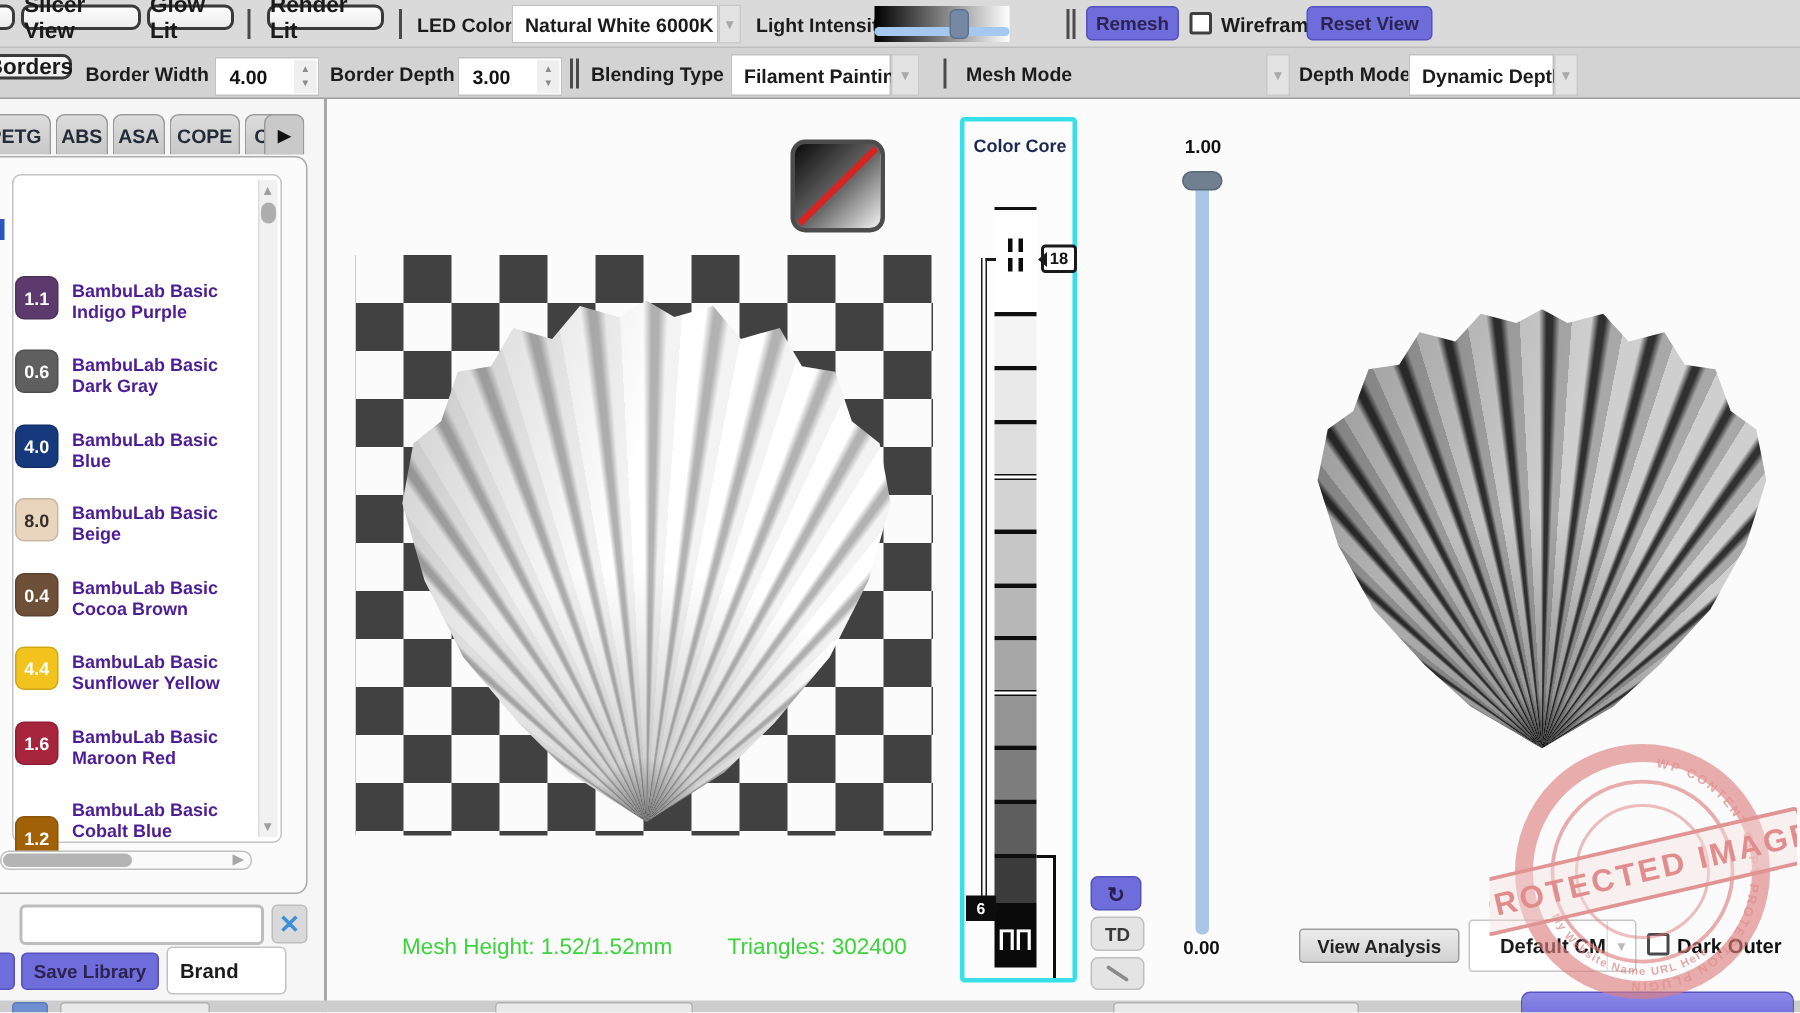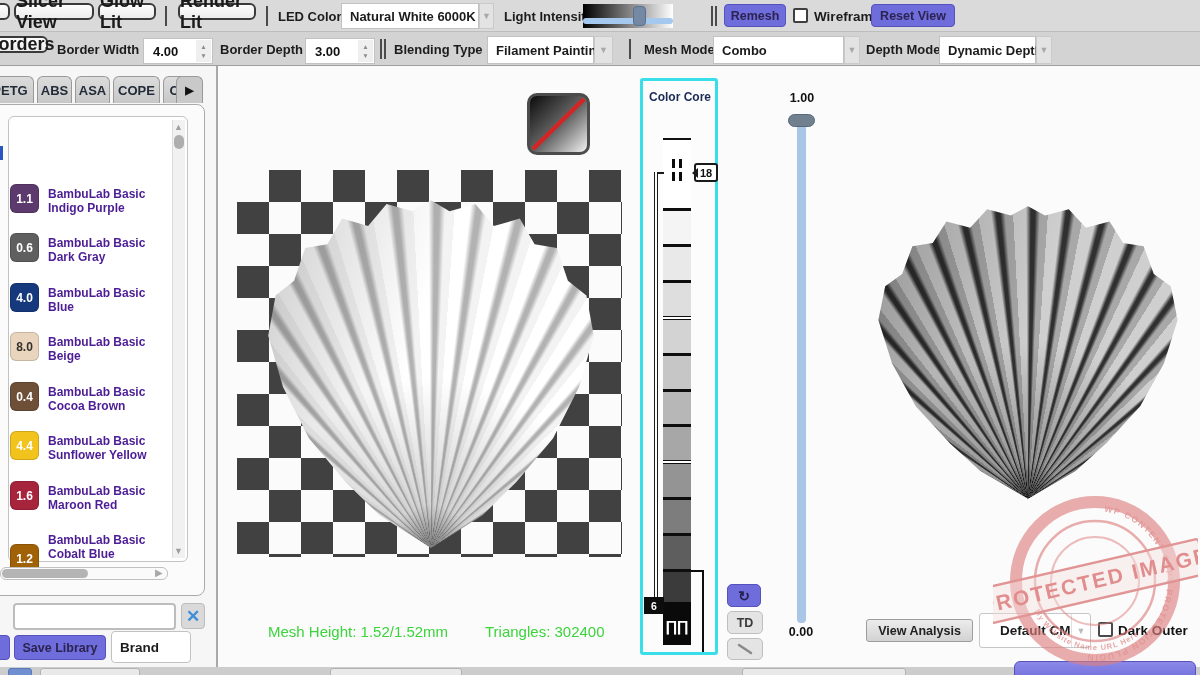--- a/index.html
+++ b/index.html
@@ -3,21 +3,21 @@
 <meta charset="utf-8">
 <style>
   * { margin:0; padding:0; box-sizing:border-box; }
   html,body { width:1200px; height:675px; overflow:hidden; }
   body { font-family:"Liberation Sans", sans-serif; }
   .screen { position:relative; width:1200px; height:675px; background:#fbfbfb; overflow:hidden; }
 
   
   .row1 { position:absolute; left:0; top:0; width:1200px; height:32px; background:#dadada; border-bottom:1px solid #bdbdbd; }
   .row2 { position:absolute; left:0; top:32px; width:1200px; height:34px; background:#d3d3d3; border-bottom:1px solid #9f9f9f; }
-  .tbtn { position:absolute; height:17px; background:linear-gradient(#fdfdfd,#ececec); border:2px solid #3a3a3a; border-radius:6px; font-weight:bold; font-size:18px; color:#1a1a1a; display:flex; align-items:center; justify-content:center; cursor:default; }
+  .tbtn { position:absolute; height:17px; background:linear-gradient(#fdfdfd,#ececec); border:2px solid #3a3a3a; border-radius:6px; font-weight:bold; font-size:15px; color:#1a1a1a; display:flex; align-items:center; justify-content:center; cursor:default; }
   .pbtn { position:absolute; height:23px; background:#6f6cdb; border:1px solid #5552bd; border-radius:4px; font-weight:bold; font-size:12.5px; color:#2b2450; display:flex; align-items:center; justify-content:center; }
   .tlabel { position:absolute; font-weight:bold; font-size:13px; color:#1c1c1c; white-space:nowrap; }
   .sep { position:absolute; width:2px; height:20px; background:#4a4a4a; }
   .sep2 { position:absolute; width:6px; height:20px; border-left:2px solid #4a4a4a; border-right:2px solid #4a4a4a; }
   .ddl { position:absolute; background:#fff; border:1px solid #c2c2c2; display:flex; align-items:center; padding-left:8px; font-weight:bold; font-size:13px; color:#1b1b1b; white-space:nowrap; }
   .ddl-arrow { position:absolute; background:#e3e3e3; border:1px solid #cacaca; display:flex; align-items:center; justify-content:center; color:#a9a9a9; font-size:9px; }
   .spin { position:absolute; width:70px; height:26px; background:#fff; border:1px solid #c2c2c2; display:flex; align-items:center; padding-left:9px; font-weight:bold; font-size:13px; color:#111; }
   .spin .arrows { position:absolute; right:1px; top:1px; width:15px; height:22px; display:flex; flex-direction:column; align-items:center; justify-content:center; gap:2px; background:#efefef; color:#8c8c8c; font-size:6.5px; }
   .chk { position:absolute; width:15px; height:15px; background:#fff; border:2px solid #3f3f3f; border-radius:2px; }
 
@@ -153,21 +153,20 @@
           <span>▲</span>
           <span>▼</span>
         </span>
     </div>
     <div class="sep2" style="left:380px; top:7px;"></div>
     <div class="tlabel" style="left:394px; top:10px;">Blending Type</div>
     <div class="ddl" style="left:487px; top:4px; width:107px; height:28px;">Filament Painting</div>
     <div class="ddl-arrow" style="left:594px; top:4px; width:19px; height:28px;">▼</div>
     <div class="sep" style="left:629px; top:7px;"></div>
     <div class="tlabel" style="left:644px; top:10px;">Mesh Mode</div>
-    <div class="ddl" style="left:713px; top:4px; width:131px; height:28px;">Combo</div>
     <div class="ddl-arrow" style="left:844px; top:4px; width:16px; height:28px;">▼</div>
     <div class="tlabel" style="left:866px; top:10px;">Depth Mode</div>
     <div class="ddl" style="left:939px; top:4px; width:97px; height:28px;">Dynamic Depth</div>
     <div class="ddl-arrow" style="left:1036px; top:4px; width:16px; height:28px;">▼</div>
   </div>
 
   <div class="sidebar"></div>
   <div class="v-divider"></div>
 
   <div class="tab" style="left:-14px; width:48px;">PETG</div>

